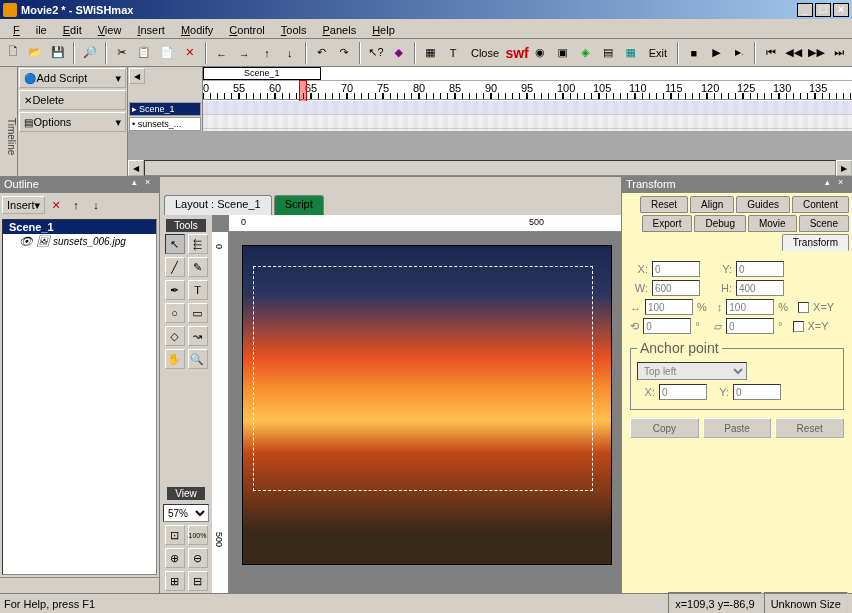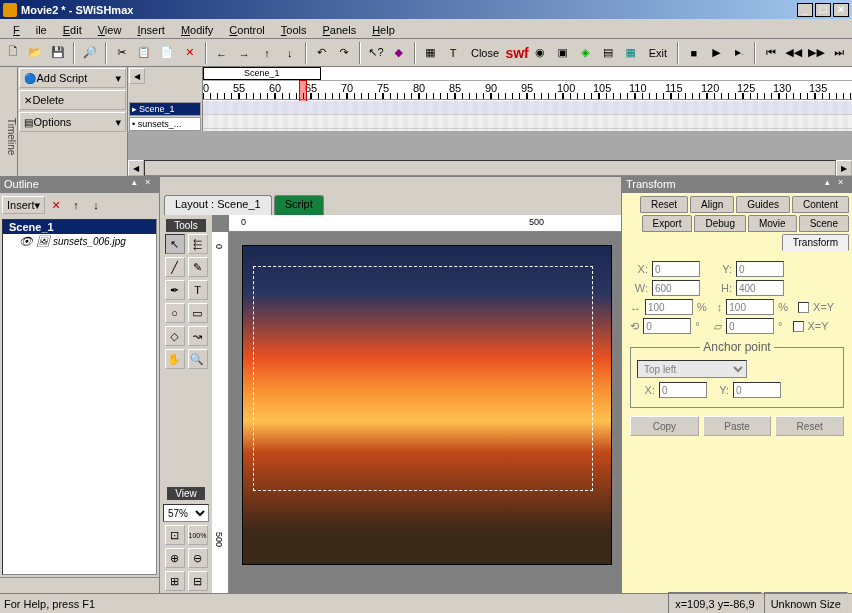--- a/index.html
+++ b/index.html
@@ -77,21 +77,21 @@
 .transform-panel { width: 230px; display: flex; flex-direction: column; background: #fef9c3; }
 .trans-tabs { display: flex; flex-wrap: wrap; padding: 2px; justify-content: flex-end; }
 .ttab { padding: 2px 10px; border: 1px solid #888; background: #d4d0c8; margin: 1px; cursor: pointer; font-size: 10px; border-radius: 2px 2px 0 0; }
 .ttab.active { background: #f0f0f0; border-bottom: 1px solid #f0f0f0; }
 .trans-body { flex: 1; padding: 4px 8px; font-size: 10px; color: #808080; }
 .trow { display: flex; align-items: center; margin: 3px 0; gap: 4px; }
 .trow label { width: 18px; text-align: right; }
 .tinput { width: 48px; height: 16px; border: 1px inset #888; background: #fff; color: #808080; padding: 0 2px; font-size: 10px; }
 .checkbox { width: 11px; height: 11px; border: 1px inset #888; background: #fff; }
 .fieldset { border: 1px solid #888; padding: 6px; margin: 6px 0; }
-.fieldset legend { font-size: 12px; color: #606060; padding: 0 3px; text-align: center; }
+.fieldset legend { font-size: 14px; color: #606060; padding: 0 3px; }
 .combo { width: 110px; height: 18px; border: 1px inset #888; background: #e8e8e8; color: #808080; font-size: 10px; padding:0 2px; }
 .btn-row { display: flex; gap: 4px; margin-top: 8px; }
 .pbutton { flex: 1; height: 20px; border: 1px outset #fff; background: #d4d0c8; cursor: pointer; font-size: 10px; color:#606060; }
 
 .statusbar { height: 20px; border-top: 1px solid #808080; display: flex; align-items: center; padding: 0 4px; font-size: 10px; }
 .statusbar .sfill { flex: 1; }
 .statusbar .scell { border: 1px inset #ccc; padding: 5px 6px; margin-left: 2px; }
 .ico { display: inline-flex; width: 16px; height: 16px; align-items: center; justify-content: center; }
 </style>
 </head>

